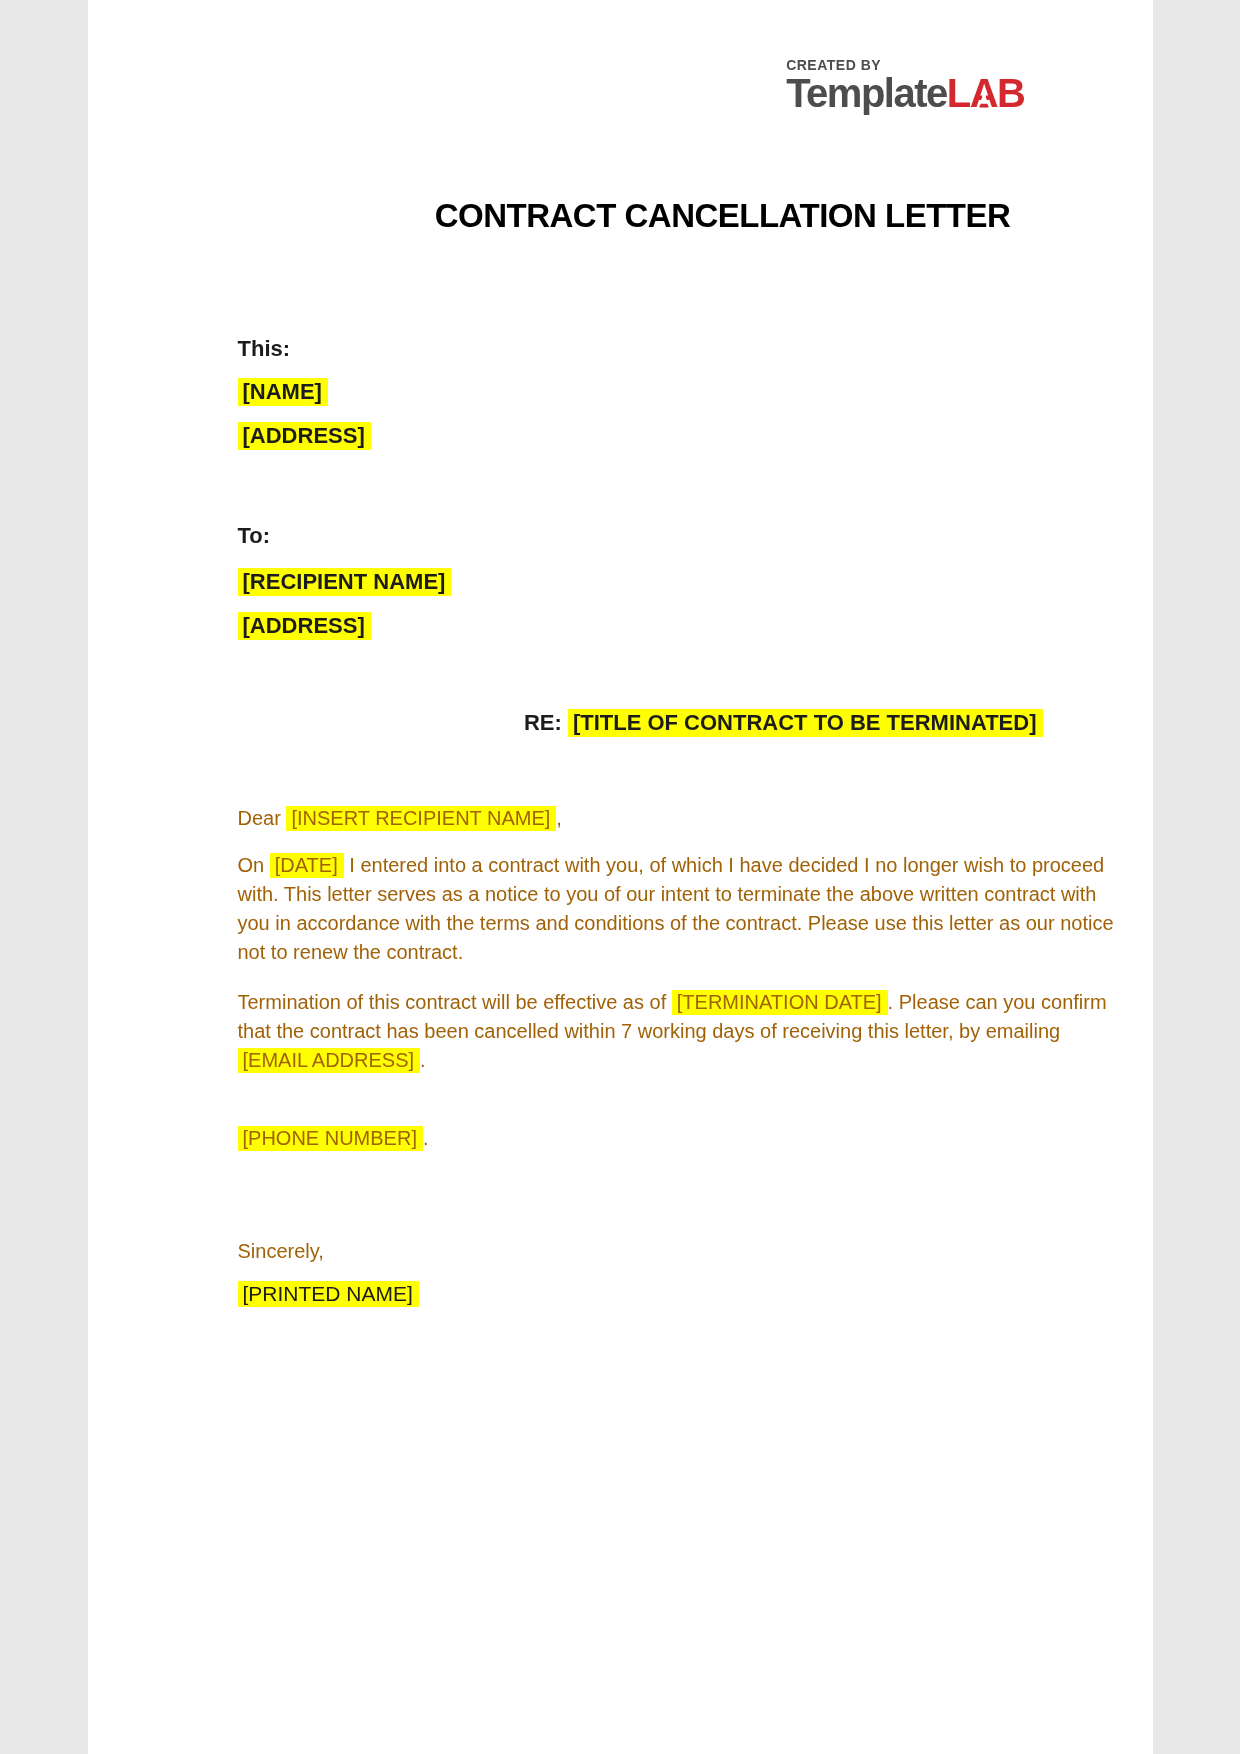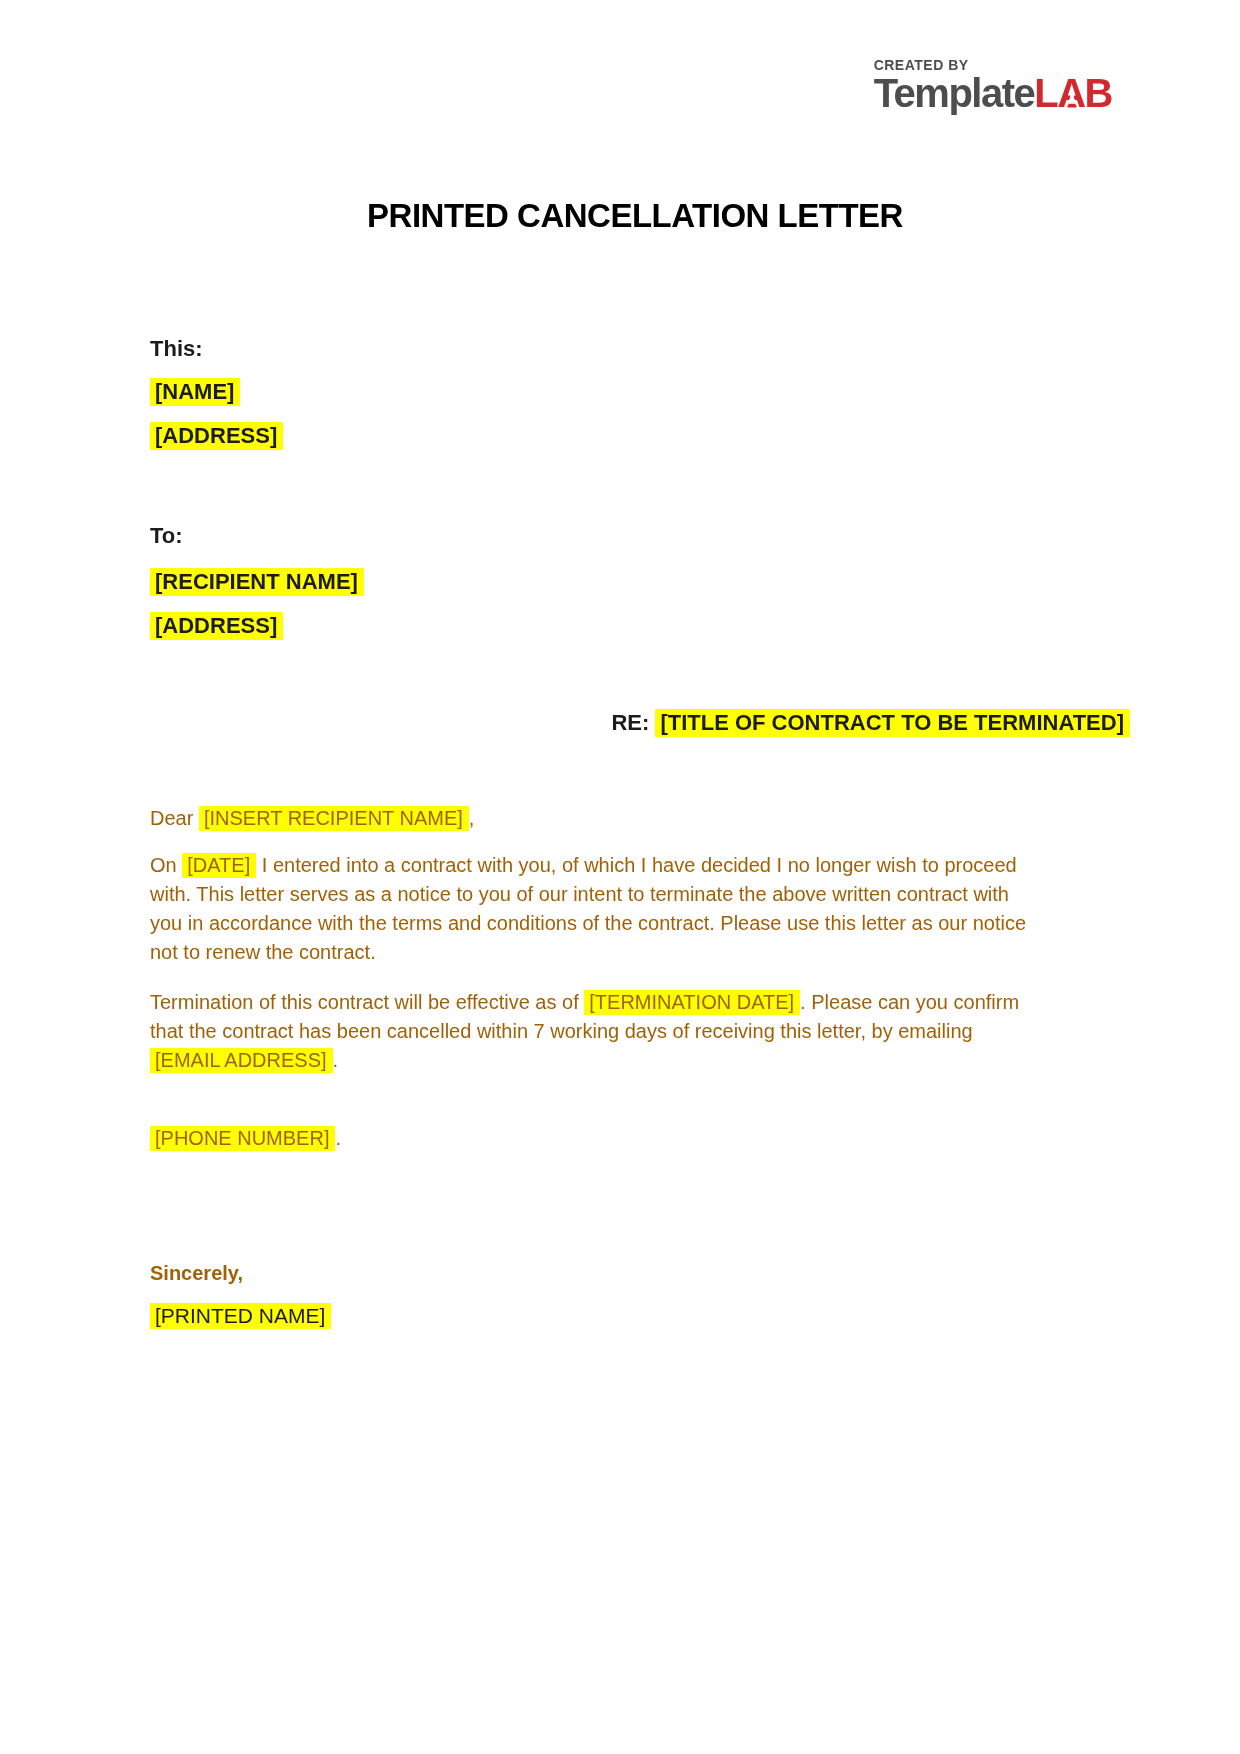--- a/index.html
+++ b/index.html
@@ -1,19 +1,19 @@
 <!DOCTYPE html>
 <html><head>
 <meta charset="utf-8">
 <style>
   * { margin: 0; padding: 0; box-sizing: border-box; }
   html, body { background: #e8e8e8; }
   .page {
     position: relative;
-    width: 1240px;
+    width: 1065px;
     height: 1754px;
     margin: 0 auto;
     background: #ffffff;
     font-family: "Liberation Sans", "DejaVu Sans", sans-serif;
     color: #1c1c1c;
     overflow: hidden;
   }
 
   
   .logo { position: absolute; top: 58px; right: 128px; text-align: left; line-height: 1; }
@@ -59,39 +59,39 @@
 
   .re-line { margin-top: 67px; font-size: 22px; font-weight: bold; line-height: 30px; text-align: right; }
 
   .body-text { font-size: 20px; line-height: 29px; color: #a16207; }
   .salutation { margin-top: 66px; }
   .para { white-space: nowrap; }           
   .paras .para:nth-child(1) { margin-top: 18px; }
   .paras .para:nth-child(2) { margin-top: 21px; }
   .paras .para:nth-child(3) { margin-top: 20px; }
 
-  .closing { margin-top: 106px; font-weight: bold; }
+  .closing { margin-top: 84px; }
   .signature { margin-top: 13px; font-size: 21px; line-height: 29px; }
 </style>
 </head>
 <body>
 
 <div class="page">
 
   <div class="logo">
     <div class="created-by">CREATED BY</div>
     <div class="brand"><span>Template</span><span class="lab"><span>L</span><span class="a-wrap"><span>A</span><svg class="flask" viewBox="0 0 16 20" xmlns="http://www.w3.org/2000/svg">
               <path d="M6 0.5 h4 v6.5 l4.6 9 q0.9 2.2 -1.6 2.2 h-10 q-2.5 0 -1.6 -2.2 l4.6 -9 z" fill="#ffffff"></path>
               <path d="M4.6 13.5 h6.8 l1.4 2.7 q0.5 1.3 -1 1.3 h-7.6 q-1.5 0 -1 -1.3 z" fill="#d2282e"></path>
             </svg></span><span>B</span></span></div>
   </div>
 
   <div class="content">
 
-    <div class="doc-title">PRINTED CANCELLATION LETTER</div>
+    <div class="doc-title">CONTRACT CANCELLATION LETTER</div>
 
     <div class="label-line from-label">This:</div>
     <div class="from-fields">
         <div class="field-line"><span class="hl-b">[NAME]</span></div>
         <div class="field-line"><span class="hl-b">[ADDRESS]</span></div>
       </div>
 
     <div class="label-line to-label">To:</div>
     <div class="to-fields">
         <div class="field-line"><span class="hl-b">[RECIPIENT NAME]</span></div>

